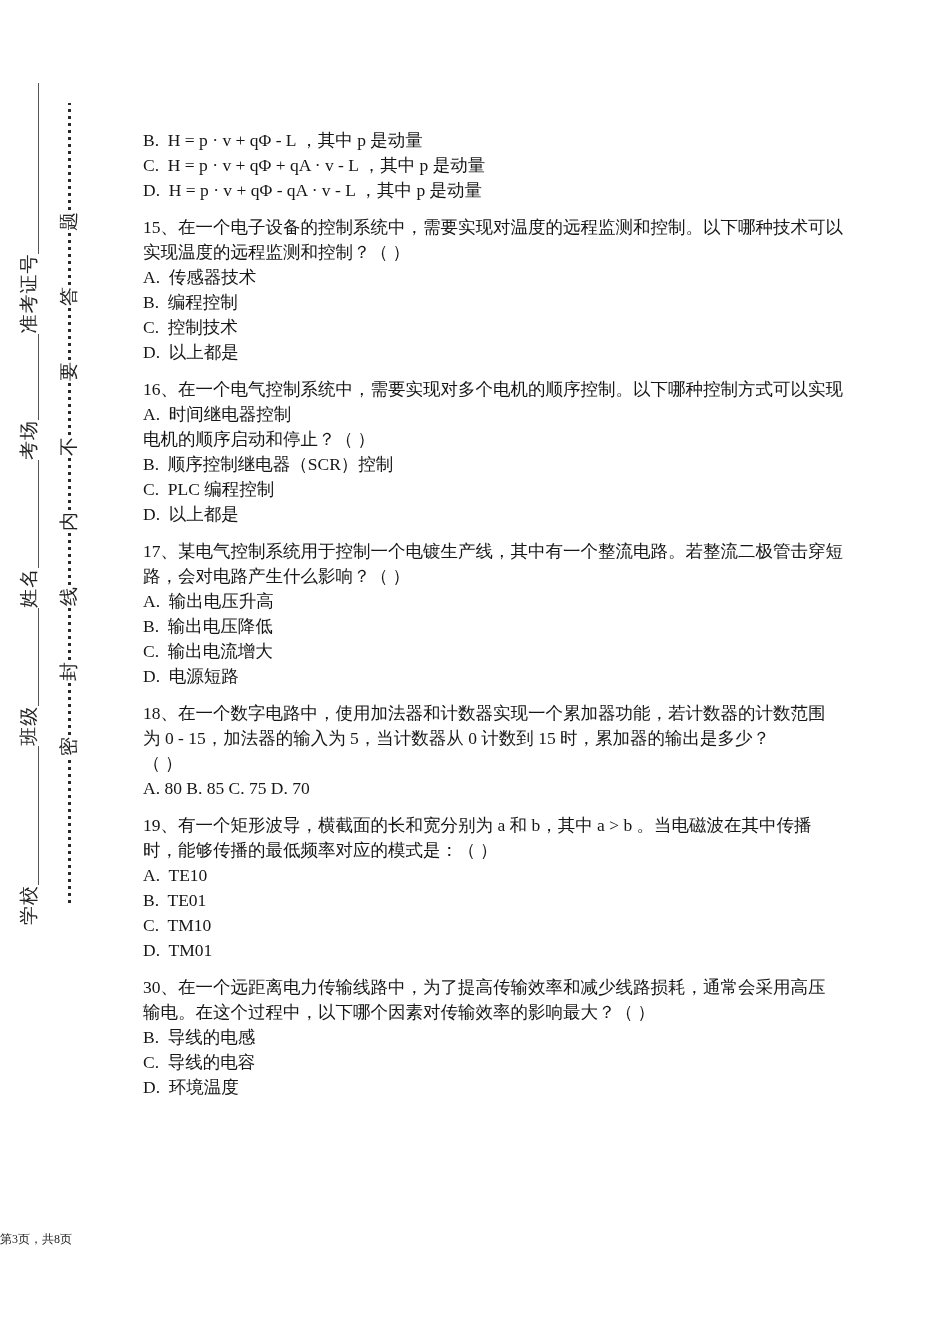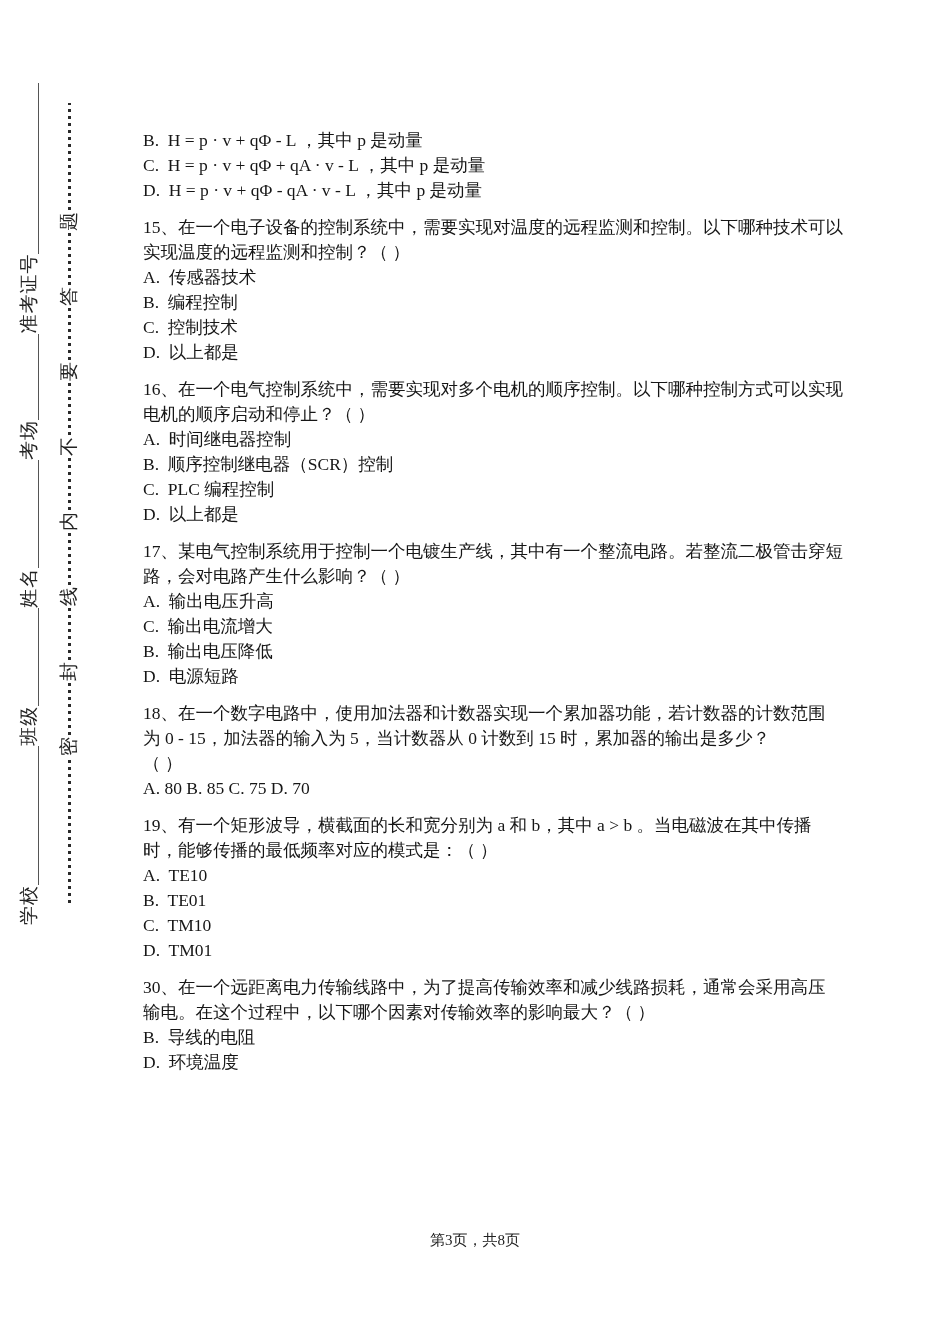--- a/index.html
+++ b/index.html
@@ -23,22 +23,22 @@
     height:25px;
     white-space:pre;
     color:#161616;
   }
   .qblock{margin-top:12px;}
   
   .footer{
     position:absolute;
     top:1231px;left:0;
     width:950px;
-    text-align:center;
-    font-size:15px;
+    text-align:left;
+    font-size:12px;
     color:#222222;
   }
   
   .side-fields{
     position:absolute;
     left:16px;top:925px;
     width:842px;height:28px;
     transform:rotate(-90deg);
     transform-origin:0 0;
     display:flex;
@@ -129,33 +129,33 @@
     <div class="line">15、在一个电子设备的控制系统中，需要实现对温度的远程监测和控制。以下哪种技术可以</div>
     <div class="line">实现温度的远程监测和控制？（ ）</div>
     <div class="line">A.  传感器技术</div>
     <div class="line">B.  编程控制</div>
     <div class="line">C.  控制技术</div>
     <div class="line">D.  以上都是</div>
   </div>
 
   <div class="qblock">
     <div class="line">16、在一个电气控制系统中，需要实现对多个电机的顺序控制。以下哪种控制方式可以实现</div>
+    <div class="line">A.  时间继电器控制</div>
     <div class="line">电机的顺序启动和停止？（ ）</div>
-    <div class="line">A.  时间继电器控制</div>
     <div class="line">B.  顺序控制继电器（SCR）控制</div>
     <div class="line">C.  PLC 编程控制</div>
     <div class="line">D.  以上都是</div>
   </div>
 
   <div class="qblock">
     <div class="line">17、某电气控制系统用于控制一个电镀生产线，其中有一个整流电路。若整流二极管击穿短</div>
     <div class="line">路，会对电路产生什么影响？（ ）</div>
     <div class="line">A.  输出电压升高</div>
+    <div class="line">B.  输出电压降低</div>
     <div class="line">C.  输出电流增大</div>
-    <div class="line">B.  输出电压降低</div>
     <div class="line">D.  电源短路</div>
   </div>
 
   <div class="qblock">
     <div class="line">18、在一个数字电路中，使用加法器和计数器实现一个累加器功能，若计数器的计数范围</div>
     <div class="line">为 0 - 15，加法器的输入为 5，当计数器从 0 计数到 15 时，累加器的输出是多少？</div>
     <div class="line">（ ）</div>
     <div class="line">A. 80 B. 85 C. 75 D. 70</div>
   </div>
 
@@ -164,19 +164,20 @@
     <div class="line">时，能够传播的最低频率对应的模式是：（ ）</div>
     <div class="line">A.  TE10</div>
     <div class="line">B.  TE01</div>
     <div class="line">C.  TM10</div>
     <div class="line">D.  TM01</div>
   </div>
 
   <div class="qblock">
     <div class="line">30、在一个远距离电力传输线路中，为了提高传输效率和减少线路损耗，通常会采用高压</div>
     <div class="line">输电。在这个过程中，以下哪个因素对传输效率的影响最大？（ ）</div>
-    <div class="line">B.  导线的电阻</div>
+    <div class="line">B.  导线的电感</div>
+    <div class="line">C.  导线的电容</div>
     <div class="line">D.  环境温度</div>
   </div>
 
 </div>
 
 <div class="footer">第3页，共8页</div>
 
 </body></html>

